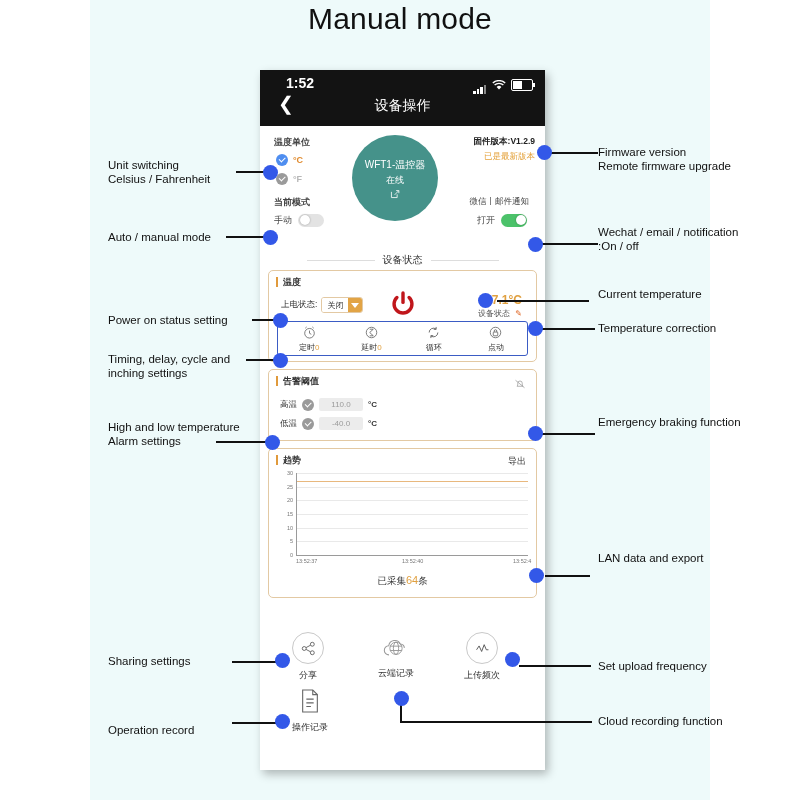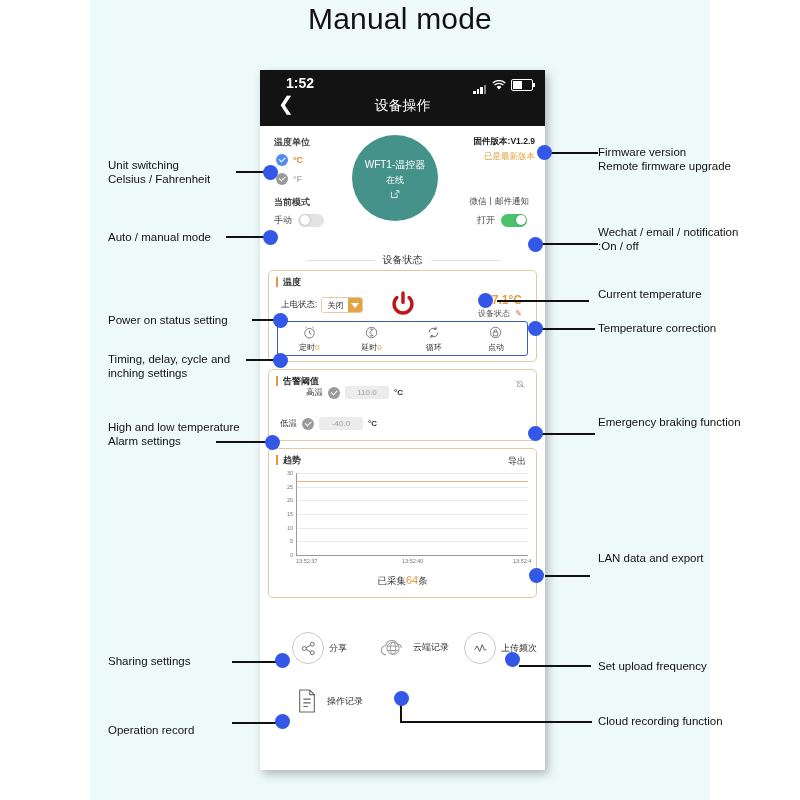--- a/index.html
+++ b/index.html
@@ -108,21 +108,21 @@
     border-radius:3px;display:flex;}
   .func{flex:1;display:flex;flex-direction:column;align-items:center;justify-content:center;gap:2px;cursor:pointer;}
   .func .lb{font-size:8px;color:#333;}
   .func .lb b{color:#e0a040;font-weight:normal;}
 
   
   #mid-row{display:flex;gap:7px;margin:7px 8px 0 8px;}
   #alarm-card{flex:1.75;height:70px;}
   #emg-card{flex:1;height:70px;}
   .alarm-line{position:absolute;left:11px;display:flex;align-items:center;gap:5px;font-size:8.5px;}
-  #al-hi{top:16px;margin-left:26px;} #al-lo{top:47px;}
+  #al-hi{top:28px;} #al-lo{top:47px;}
   .al-input{width:44px;height:13px;background:#ececec;border-radius:2px;color:#9b9b9b;font-size:8px;
     display:flex;align-items:center;justify-content:center;}
   .al-unit{font-size:8px;color:#333;font-weight:bold;}
   #mute-icon{position:absolute;right:10px;top:8px;width:12px;height:12px;cursor:pointer;}
   #stop-wrap{position:absolute;left:0;right:0;top:24px;display:flex;flex-direction:column;align-items:center;gap:3px;cursor:pointer;}
   #stop-txt{font-size:8.5px;color:#333;font-weight:bold;}
 
   
   #trend-card{margin:7px 8px 0 8px;height:148px;}
   #trend-mid{position:absolute;left:0;right:0;top:6px;text-align:center;font-size:9px;color:#333;}
@@ -132,21 +132,21 @@
   .ytick{position:absolute;right:2px;font-size:5.5px;color:#777;transform:translateY(-50%);}
   #grid{position:absolute;left:19px;right:2px;top:0;height:82px;border-left:1px solid #9a9a9a;border-bottom:1px solid #9a9a9a;}
   .gl{position:absolute;left:0;right:0;height:1px;background:#e9e9e9;}
   #series-line{position:absolute;left:0;right:0;height:1.5px;background:#e8b87e;}
   .xtick{position:absolute;top:85px;font-size:5.5px;color:#777;}
   #collected{position:absolute;left:0;right:0;bottom:9px;text-align:center;font-size:9.5px;color:#333;}
   #collected b{color:#e0a040;font-weight:normal;font-size:11px;}
 
   
   #btm{position:absolute;left:0;right:0;top:498px;height:140px;}
-  .bi{position:absolute;display:flex;flex-direction:row;align-items:center;gap:5px;cursor:pointer;}
+  .bi{position:absolute;display:flex;flex-direction:column;align-items:center;gap:5px;cursor:pointer;}
   .bi .circ{width:30px;height:30px;border-radius:50%;border:1px solid #c9c9c9;display:flex;
     align-items:center;justify-content:center;}
   .bi .cap{font-size:9px;color:#333;}
   #bi-share{left:32px;top:8px;}
   #bi-cloud{left:118px;top:8px;}
   #bi-freq{left:204px;top:8px;}
   #bi-oplog{left:32px;top:62px;}
 
   
   .ann{position:absolute;font-size:11.5px;color:#111;line-height:14px;}

